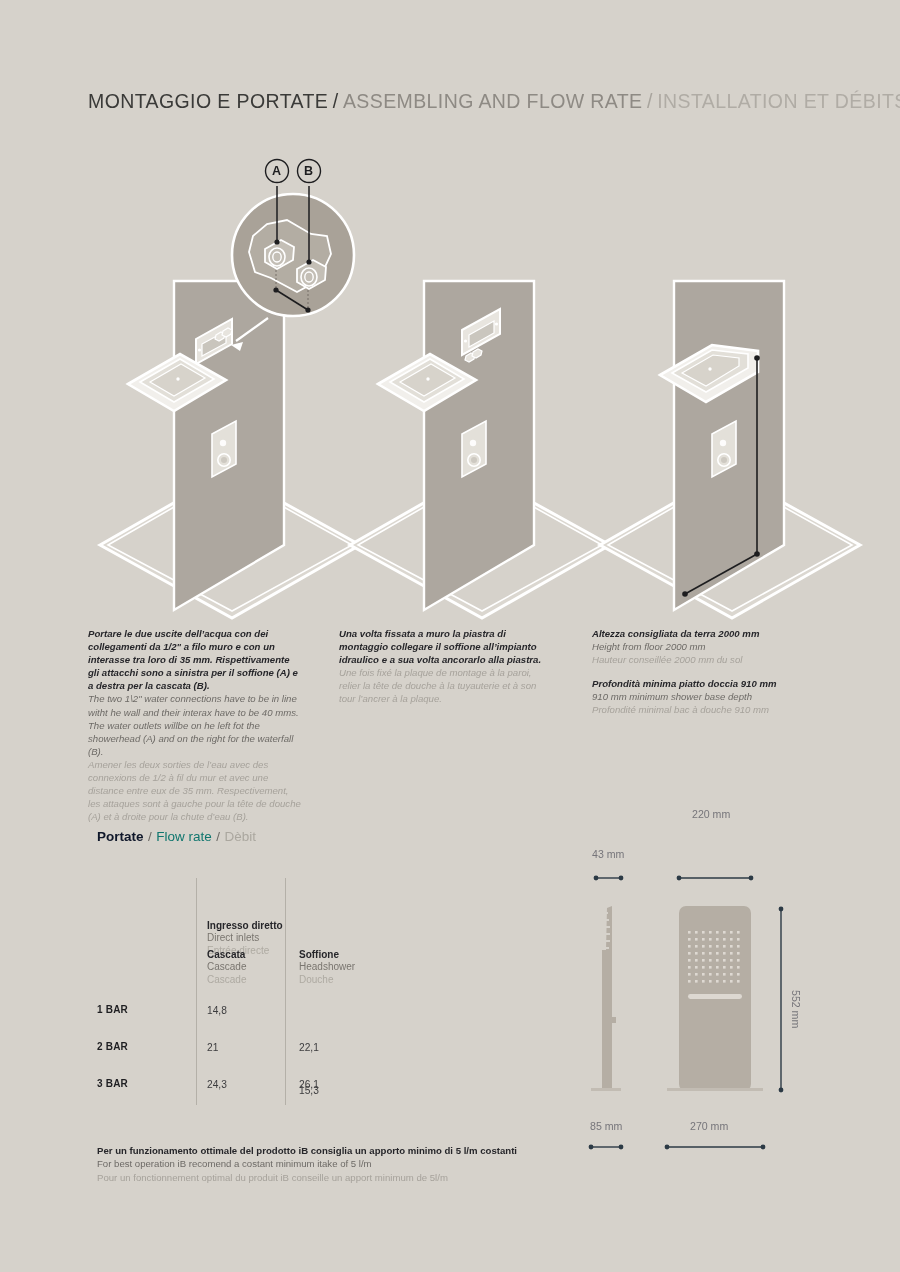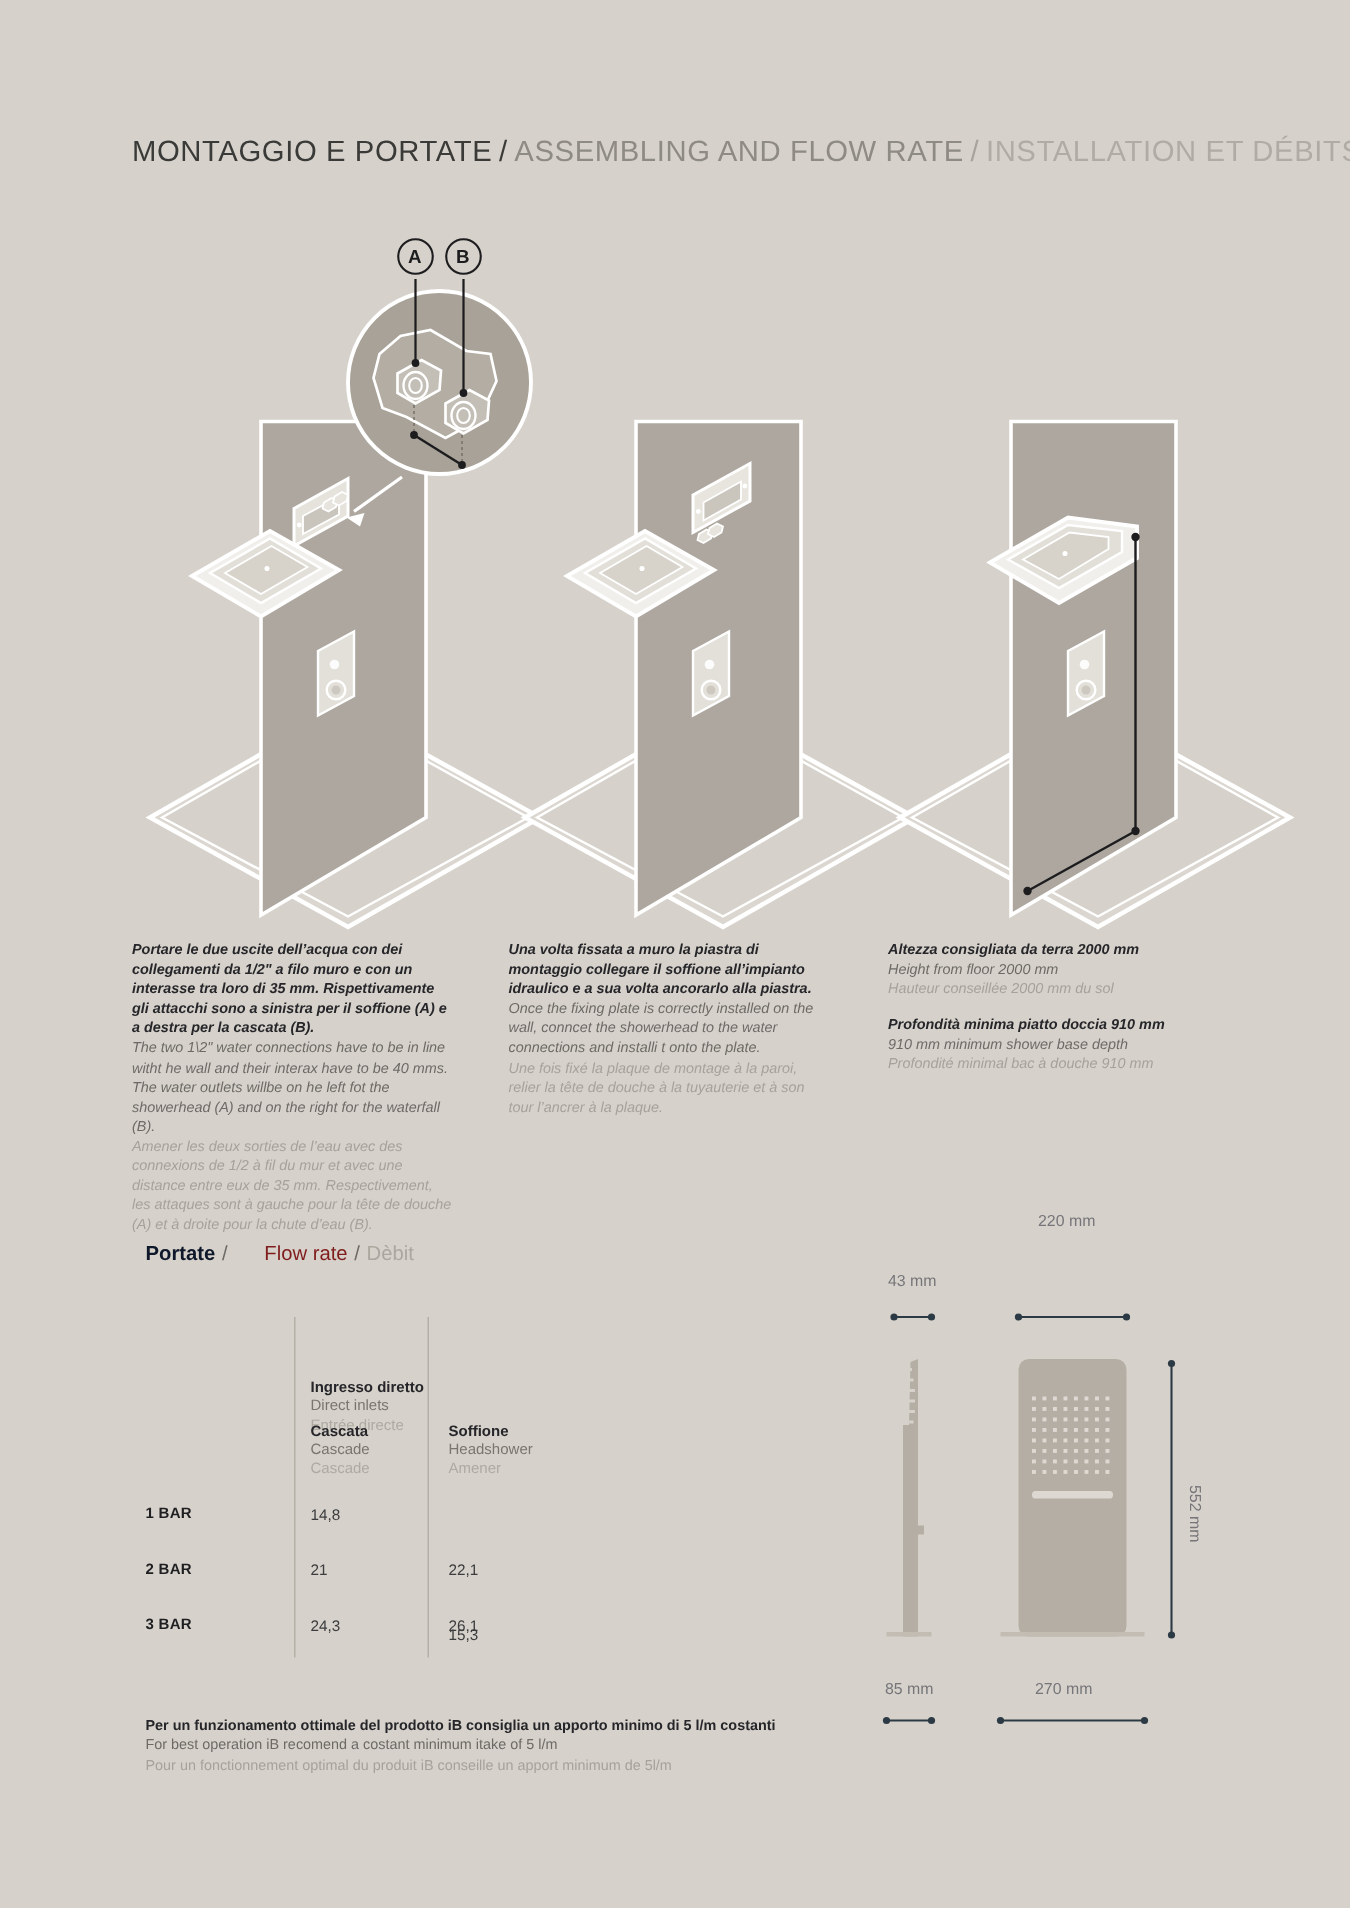--- a/index.html
+++ b/index.html
@@ -30,21 +30,21 @@
   .t-it { color: #26262a; font-weight: bold; }
   .t-en { color: #6d6a66; font-weight: normal; }
   .t-fr { color: #a6a29b; font-weight: normal; }
   .gapblock { margin-top: 11px !important; }
 
   
   .fr-title { position: absolute; left: 97px; top: 827px; white-space: nowrap; }
   .fr-title span { font-size: 13.5px; }
   .fr-it { color: #0f172a; font-weight: bold; }
   .fr-s  { color: #6d6a66; }
-  .fr-en { color: #7f1d1d; margin-left: 20px; }
+  .fr-en { color: #0f766e; }
   .fr-fr { color: #aba79f; }
 
   .vdiv { position: absolute; width: 1px; background: #b4b0a8; top: 878px; height: 227px; }
   .vdiv.c1 { left: 196px; }
   .vdiv.c2 { left: 285px; }
 
   .colhead { position: absolute; }
   .colhead .l1 { font-size: 10px; font-weight: bold; color: #26262a; line-height: 12.4px; }
   .colhead .l2 { font-size: 10px; color: #79756f; line-height: 12.4px; }
   .colhead .l3 { font-size: 10px; color: #aeaaa2; line-height: 12.4px; }
@@ -202,21 +202,20 @@
   </svg>
 
   <div class="txtcol" style="left:88px; top:627px;">
     <p class="t-it">Portare le due uscite dell’acqua con dei collegamenti da 1/2" a filo muro e con un interasse tra loro di 35 mm. Rispettivamente gli attacchi sono a sinistra per il soffione (A) e a destra per la cascata (B).</p>
     <p class="t-en">The two 1\2" water connections have to be in line witht he wall and their interax have to be 40 mms. The water outlets willbe on he left fot the showerhead (A) and on the right for the waterfall (B).</p>
     <p class="t-fr">Amener les deux sorties de l’eau avec des connexions de 1/2 à fil du mur et avec une distance entre eux de 35 mm. Respectivement, les attaques sont à gauche pour la tête de douche (A) et à droite pour la chute d’eau (B).</p>
   </div>
 
   <div class="txtcol" style="left:339px; top:627px;">
     <p class="t-it">Una volta fissata a muro la piastra di montaggio collegare il soffione all’impianto idraulico e a sua volta ancorarlo alla piastra.</p>
-    <p class="t-en">Once the fixing plate is correctly installed on the wall, conncet the showerhead to the water connections and installi t onto the plate.</p>
     <p class="t-fr">Une fois fixé la plaque de montage à la paroi, relier la tête de douche à la tuyauterie et à son tour l’ancrer à la plaque.</p>
   </div>
 
   <div class="txtcol" style="left:592px; top:627px; width:224px;">
     <p class="t-it">Altezza consigliata da terra 2000 mm</p>
     <p class="t-en">Height from floor 2000 mm</p>
     <p class="t-fr">Hauteur conseillée 2000 mm du sol</p>
     <p class="t-it gapblock">Profondità minima piatto doccia 910 mm</p>
     <p class="t-en">910 mm minimum shower base depth</p>
     <p class="t-fr">Profondité minimal bac à douche 910 mm</p>
@@ -241,21 +240,21 @@
 
   <div class="colhead" style="left:207px; top:949px;">
     <div class="l1">Cascata</div>
     <div class="l2">Cascade</div>
     <div class="l3">Cascade</div>
   </div>
 
   <div class="colhead" style="left:299px; top:949px;">
     <div class="l1">Soffione</div>
     <div class="l2">Headshower</div>
-    <div class="l3">Amener</div>
+    <div class="l3">Douche</div>
   </div>
 
   <div class="rowlabel" style="left:97px; top:1004px;">1 BAR</div>
   <div class="cellval" style="left:207px; top:1005px;">14,8</div>
   <div class="cellval" style="left:299px; top:1065px;margin-top:20px;">15,3</div>
 
   <div class="rowlabel" style="left:97px; top:1041px;">2 BAR</div>
   <div class="cellval" style="left:207px; top:1042px;">21</div>
   <div class="cellval" style="left:299px; top:1042px;">22,1</div>
 

